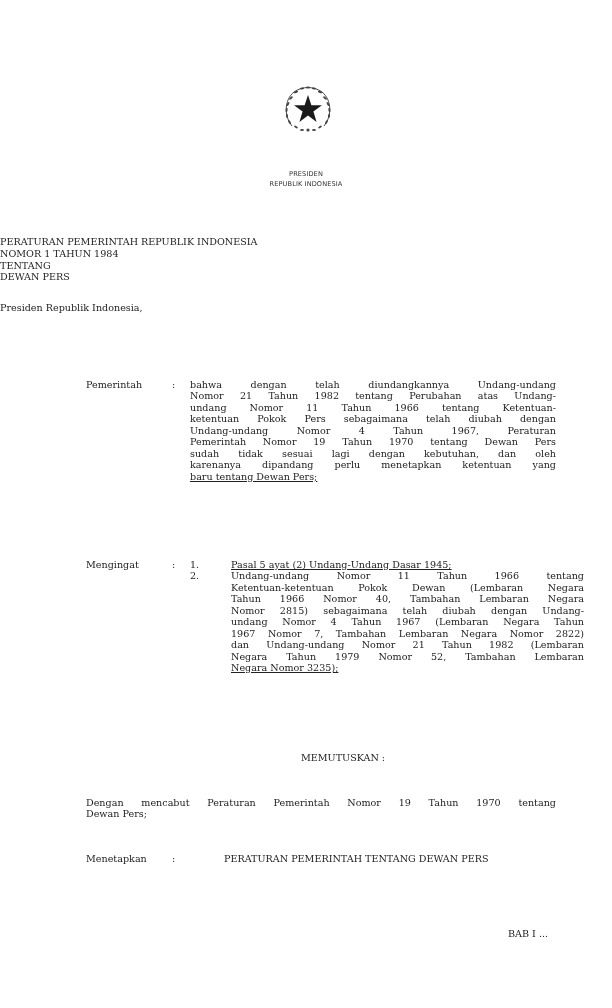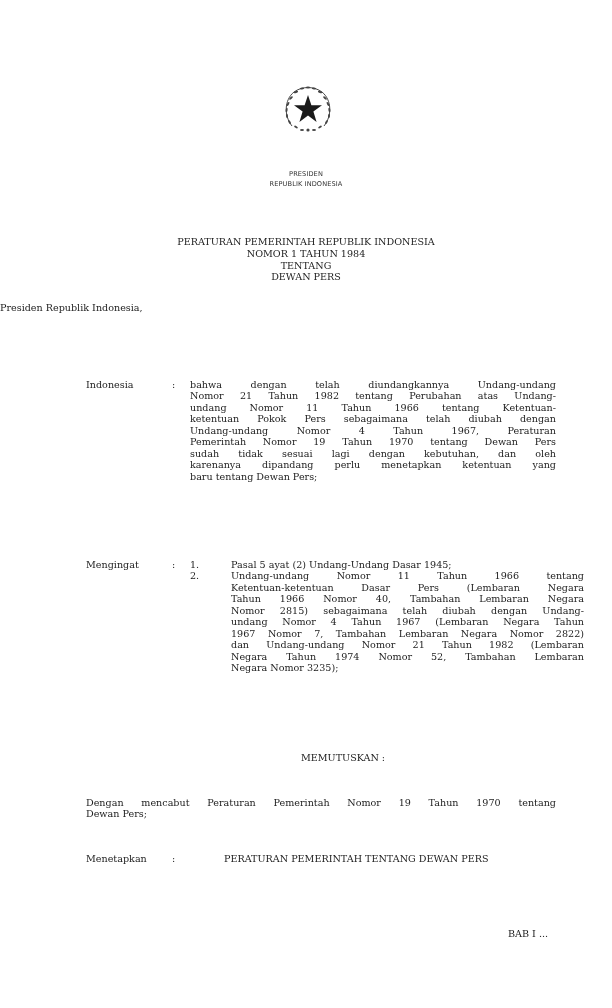--- a/index.html
+++ b/index.html
@@ -5,28 +5,28 @@
     html, body { margin: 0; padding: 0; background: #ffffff; }
     body { width: 612px; height: 1008px; position: relative; overflow: hidden;
       font-family: "DejaVu Serif", "Liberation Serif", serif; color: #222; }
     .page { position: absolute; left: 0; top: 0; width: 612px; height: 1008px; }
     .emblem { position: absolute; left: 282px; top: 84px; width: 52px; height: 80px; }
     .emblem svg { display: block; }
     .pres { position: absolute; left: 0; width: 612px; text-align: center;
       font-family: "DejaVu Sans", "Liberation Sans", sans-serif; font-size: 6.6px; color: #333; letter-spacing: 0.1px; }
     .pres1 { top: 170px; }
     .pres2 { top: 180px; }
-    .title { position: absolute; left: 0; width: 612px; text-align: center; font-size: 9.6px; line-height: 11.8px; top: 236px; }
+    .title { position: absolute; left: 0; width: 612px; text-align: left; font-size: 9.6px; line-height: 11.8px; top: 236px; }
     .presiden-line { position: absolute; left: 0; width: 612px; text-align: left; font-size: 9.6px; top: 302px; }
     .section { position: absolute; left: 86px; width: 470px; font-size: 9.6px; line-height: 11.45px; }
     .lbl { position: absolute; left: 0; top: 0; }
     .colon { position: absolute; left: 86px; top: 0; }
     .body { position: absolute; left: 104px; width: 366px; text-align: justify; }
     .body .ln { display: block; text-align: justify; text-align-last: justify; white-space: nowrap; height: 11.45px; }
-    .body .ln.last { text-align-last: left; }
+    .body .ln.last { text-align-last: left; text-decoration: underline; }
     .li { position: relative; }
     .li .num { position: absolute; left: 0; top: 0; }
     .li .txt { position: absolute; left: 13px; width: 353px; margin-left: 28px; }
     .memutuskan { position: absolute; left: 0; width: 612px; text-align: center; font-size: 9.6px; top: 752px; padding-left: 37px; }
     .dengan { position: absolute; left: 86px; width: 470px; font-size: 9.6px; line-height: 11.45px; top: 797px; }
     .dengan .ln { display: block; text-align: justify; text-align-last: justify; white-space: nowrap; height: 11.45px; }
     .dengan .ln.last { text-align-last: left; }
     .menetapkan { position: absolute; left: 86px; width: 470px; font-size: 9.6px; top: 853px; }
     .bab { position: absolute; left: 508px; top: 928px; font-size: 9.6px; text-align: center; }
   </style>
@@ -77,21 +77,21 @@
   <div class="title">
     <div>PERATURAN PEMERINTAH REPUBLIK INDONESIA</div>
     <div>NOMOR 1 TAHUN 1984</div>
     <div>TENTANG</div>
     <div>DEWAN PERS</div>
   </div>
 
   <div class="presiden-line">Presiden Republik Indonesia,</div>
 
   <div class="section" style="top:379px;">
-    <span class="lbl">Indonesia</span>
+    <span class="lbl">Pemerintah</span>
     <span class="colon">:</span>
     <div class="body">
       <span class="ln">bahwa dengan telah diundangkannya Undang-undang</span>
       <span class="ln">Nomor 21 Tahun 1982 tentang Perubahan atas Undang-</span>
       <span class="ln">undang Nomor 11 Tahun 1966 tentang Ketentuan-</span>
       <span class="ln">ketentuan Pokok Pers sebagaimana telah diubah dengan</span>
       <span class="ln">Undang-undang Nomor 4 Tahun 1967, Peraturan</span>
       <span class="ln">Pemerintah Nomor 19 Tahun 1970 tentang Dewan Pers</span>
       <span class="ln">sudah tidak sesuai lagi dengan kebutuhan, dan oleh</span>
       <span class="ln">karenanya dipandang perlu menetapkan ketentuan yang</span>
@@ -106,27 +106,27 @@
       <div class="li" style="height:11.45px;">
         <span class="num">1.</span>
         <div class="txt">
           <span class="ln last">Pasal 5 ayat (2) Undang-Undang Dasar 1945;</span>
         </div>
       </div>
       <div class="li" style="height:103px;">
         <span class="num">2.</span>
         <div class="txt">
           <span class="ln">Undang-undang Nomor 11 Tahun 1966 tentang</span>
-          <span class="ln">Ketentuan-ketentuan Dasar Pers (Lembaran Negara</span>
+          <span class="ln">Ketentuan-ketentuan Pokok Dewan (Lembaran Negara</span>
           <span class="ln">Tahun 1966 Nomor 40, Tambahan Lembaran Negara</span>
           <span class="ln">Nomor 2815) sebagaimana telah diubah dengan Undang-</span>
           <span class="ln">undang Nomor 4 Tahun 1967 (Lembaran Negara Tahun</span>
           <span class="ln">1967 Nomor 7, Tambahan Lembaran Negara Nomor 2822)</span>
           <span class="ln">dan Undang-undang Nomor 21 Tahun 1982 (Lembaran</span>
-          <span class="ln">Negara Tahun 1974 Nomor 52, Tambahan Lembaran</span>
+          <span class="ln">Negara Tahun 1979 Nomor 52, Tambahan Lembaran</span>
           <span class="ln last">Negara Nomor 3235);</span>
         </div>
       </div>
     </div>
   </div>
 
   <div class="memutuskan">MEMUTUSKAN :</div>
 
   <div class="dengan">
     <span class="ln">Dengan mencabut Peraturan Pemerintah Nomor 19 Tahun 1970 tentang</span>

